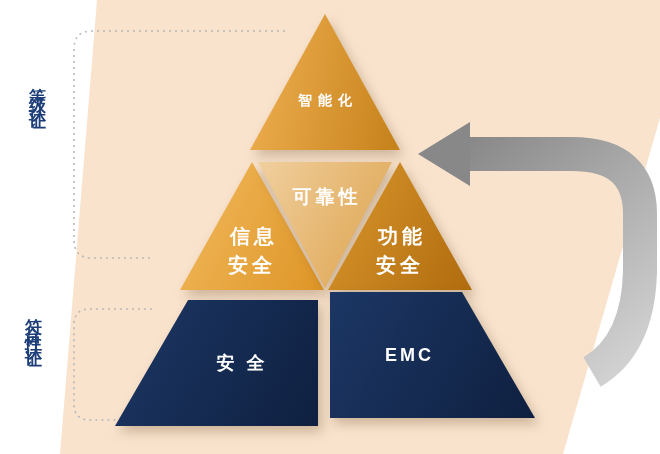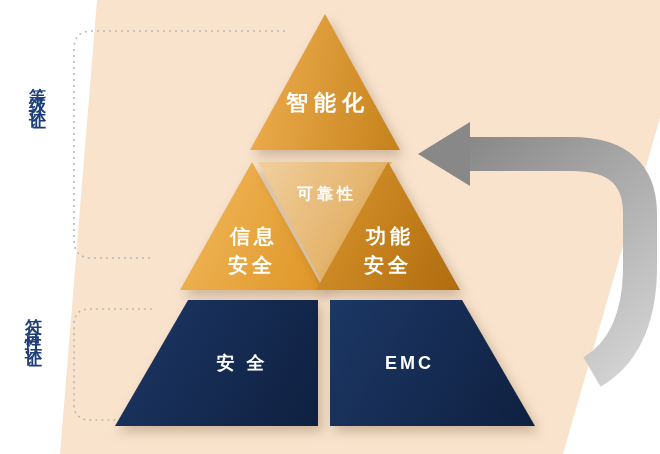--- a/index.html
+++ b/index.html
@@ -35,48 +35,48 @@
     color:var(--label_white);
     font-weight:700;
     white-space:pre-line;
   }
   
   .top-tri{ left:250px; top:14px; width:150px; height:136px; }
   .top-tri .shape{
     clip-path:polygon(50% 0, 100% 100%, 0 100%);
     background:linear-gradient(100deg, var(--tri_top_from), var(--tri_top_to));
   }
-  .top-tri .label{ bottom:32px; font-size:22px; letter-spacing:6px; text-indent:6px; }
+  .top-tri .label{ bottom:40px; font-size:14px; letter-spacing:6px; text-indent:6px; }
   
   .mid-left{ left:180px; top:162px; width:144px; height:128px; }
   .mid-left .shape{
     clip-path:polygon(50% 0, 100% 100%, 0 100%);
     background:linear-gradient(115deg, var(--tri_left_from), var(--tri_left_to));
   }
   .mid-center{ left:258px; top:162px; width:134px; height:126px; }
   .mid-center .shape{
     clip-path:polygon(0 0, 100% 0, 50% 100%);
     background:linear-gradient(120deg, var(--tri_center_from), var(--tri_center_to));
   }
-  .mid-center .label{ top:22px; font-size:16px; letter-spacing:4px; text-indent:4px; }
-  .mid-right{ left:316px; top:162px; width:144px; height:128px; }
+  .mid-center .label{ top:22px; font-size:19px; letter-spacing:4px; text-indent:4px; }
+  .mid-right{ left:328px; top:162px; width:144px; height:128px; }
   .mid-right .shape{
     clip-path:polygon(50% 0, 100% 100%, 0 100%);
     background:linear-gradient(115deg, var(--tri_right_from), var(--tri_right_to));
   }
   .two-line{ bottom:10px; font-size:20px; letter-spacing:4px; text-indent:4px; line-height:1.45; }
   
   .trap-left{ left:115px; top:300px; width:203px; height:126px; }
   .trap-left .shape{
     clip-path:polygon(36% 0, 100% 0, 100% 100%, 0 100%);
     background:linear-gradient(120deg, var(--trap_from), var(--trap_to));
     display:flex; align-items:center; justify-content:center;
   }
   .trap-left .label{ position:static; width:auto; font-size:18px; letter-spacing:12px; margin-left:60px; }
-  .trap-right{ left:330px; top:300px; width:205px; height:126px; }
+  .trap-right{ left:330px; top:292px; width:205px; height:126px; }
   .trap-right .shape{
     clip-path:polygon(0 0, 64.4% 0, 100% 100%, 0 100%);
     background:linear-gradient(120deg, var(--trap_from), var(--trap_to));
     display:flex; align-items:center; justify-content:center;
   }
   .trap-right .label{ position:static; width:auto; font-size:18px; letter-spacing:3px; margin-right:46px; }
   
   .side-label{
     position:absolute;
     writing-mode:vertical-rl;

